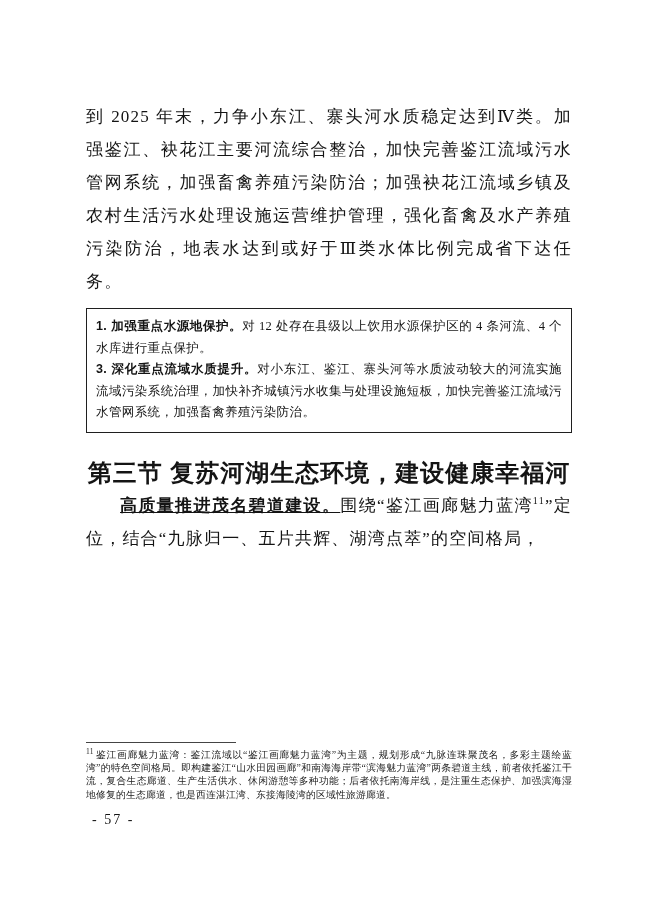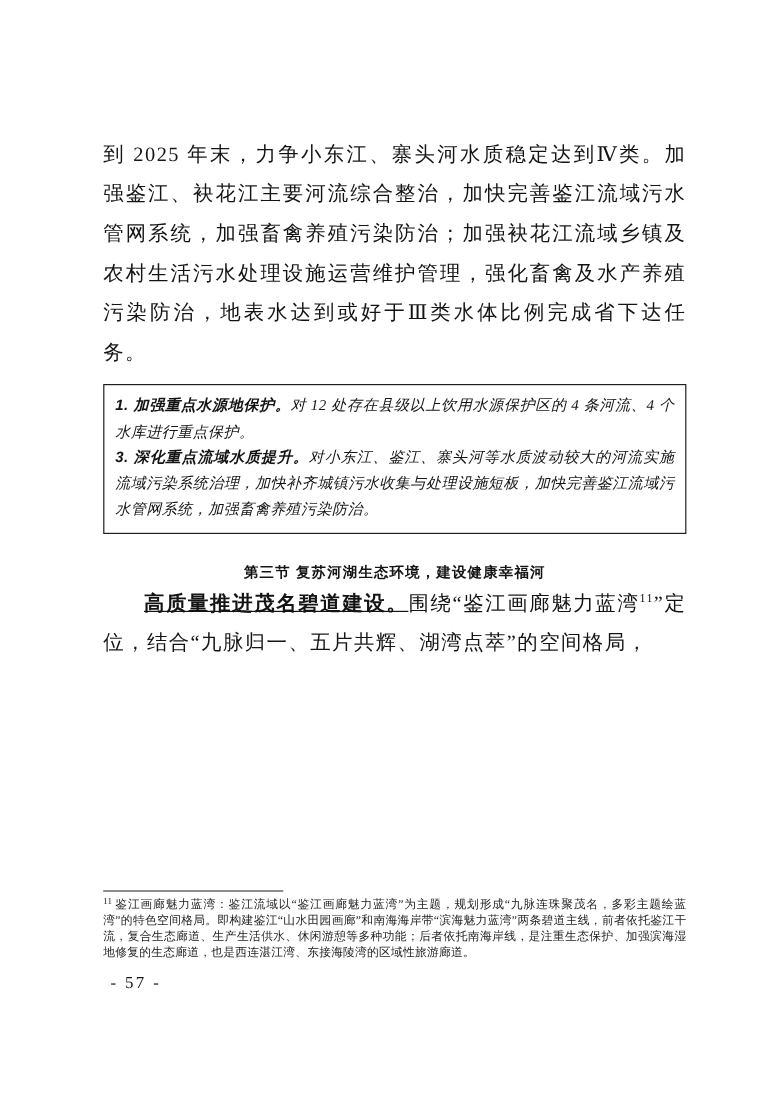--- a/index.html
+++ b/index.html
@@ -2,47 +2,47 @@
 <html><head>
 <meta charset="utf-8">
 <style>
   * { margin:0; padding:0; box-sizing:border-box; }
   html, body { background:#e9e9e9; }
   body { font-family:"Liberation Serif","DejaVu Serif",serif; color:#141414; }
   .page-frame {
     position:relative; width:650px; height:919px; margin:0 auto;
     background:#ffffff; overflow:hidden;
   }
-  .content { position:absolute; left:86px; right:78px; top:112px; }
+  .content { position:absolute; left:86px; right:78px; top:100px; }
 
   .para {
     font-size:17px; line-height:33px; text-align:justify;
     letter-spacing:1.2px; word-break:break-all;
   }
   .para.indent { text-indent:2em; }
   .para.spaced { margin-top:16px; }
 
   .column-box { border:1.5px solid #1f1f1f; margin-top:10px; }
   .box-title {
     font-family:"Liberation Sans","DejaVu Sans",sans-serif; font-weight:bold;
     font-size:12.5px; text-align:center; padding:5px 0 4px;
     border-bottom:1.5px solid #1f1f1f; letter-spacing:1.5px;
   }
   .box-body { padding:7px 9px 8px; }
   .box-item {
     font-size:12.5px; line-height:21.5px; text-align:justify;
-    letter-spacing:0.4px; word-break:break-all;font-style:italic;
+    letter-spacing:0.4px; word-break:break-all;
   }
   .box-item .lead {
     font-family:"Liberation Sans","DejaVu Sans",sans-serif; font-weight:bold;
   }
 
   .section-heading {
     font-family:"Liberation Sans","DejaVu Sans",sans-serif; font-weight:bold;
-    font-size:12px; text-align:center; margin-top:24px; letter-spacing:1px;
+    font-size:24px; text-align:center; margin-top:24px; letter-spacing:1px;
   }
 
   .bold-lead { font-family:"Liberation Sans","DejaVu Sans",sans-serif; font-weight:bold;text-decoration:underline; }
   sup.note-ref { font-size:10px; line-height:0; vertical-align:super; }
 
   .footnote-area { position:absolute; left:86px; right:78px; top:742px; }
   .footnote-rule { width:150px; border-top:1px solid #444; margin-bottom:5px; }
   .footnote-text {
     font-size:9.8px; line-height:13.2px; text-align:justify;
     color:#1c1c1c; letter-spacing:0.2px; word-break:break-all;

